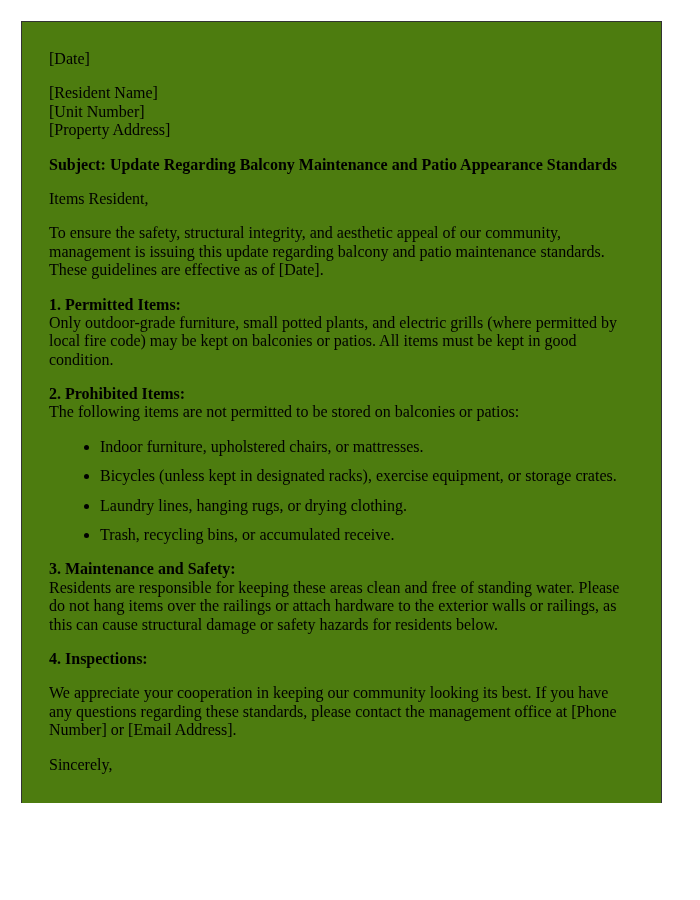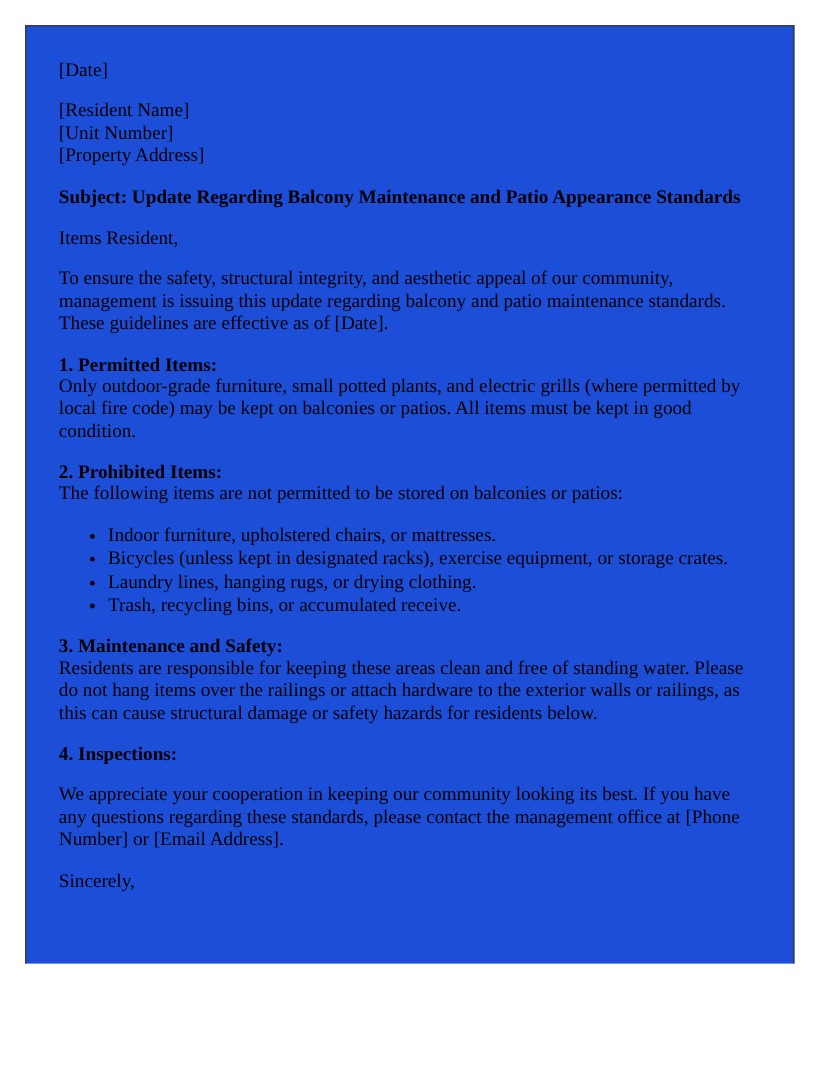--- a/index.html
+++ b/index.html
@@ -19,34 +19,34 @@
   .letter-page {
     position: absolute;
     left: 21px;
     top: 21px;
     width: 641px;
     height: 782px;
     box-sizing: border-box;
     border: 1px solid #333333;
     border-bottom: none;
     padding: 12px 27px 16px 27px;
-    background: #1d4ed8;
+    background: #4d7c0f;
     overflow: hidden;
   }
   .letter-page p {
     margin: 16px 0;
     line-height: 1.15;
   }
   .letter-page ul {
     margin: 16px 0;
     padding-left: 40px;
     line-height: 1.15;
   }
   .letter-page li {
-    margin: 1px;
+    margin: 11px;
   }
   strong { font-weight: bold; }
 </style>
 </head>
 <body>
 
 <div class="letter-page">
 
   <p>
     <span>[Date]</span>

